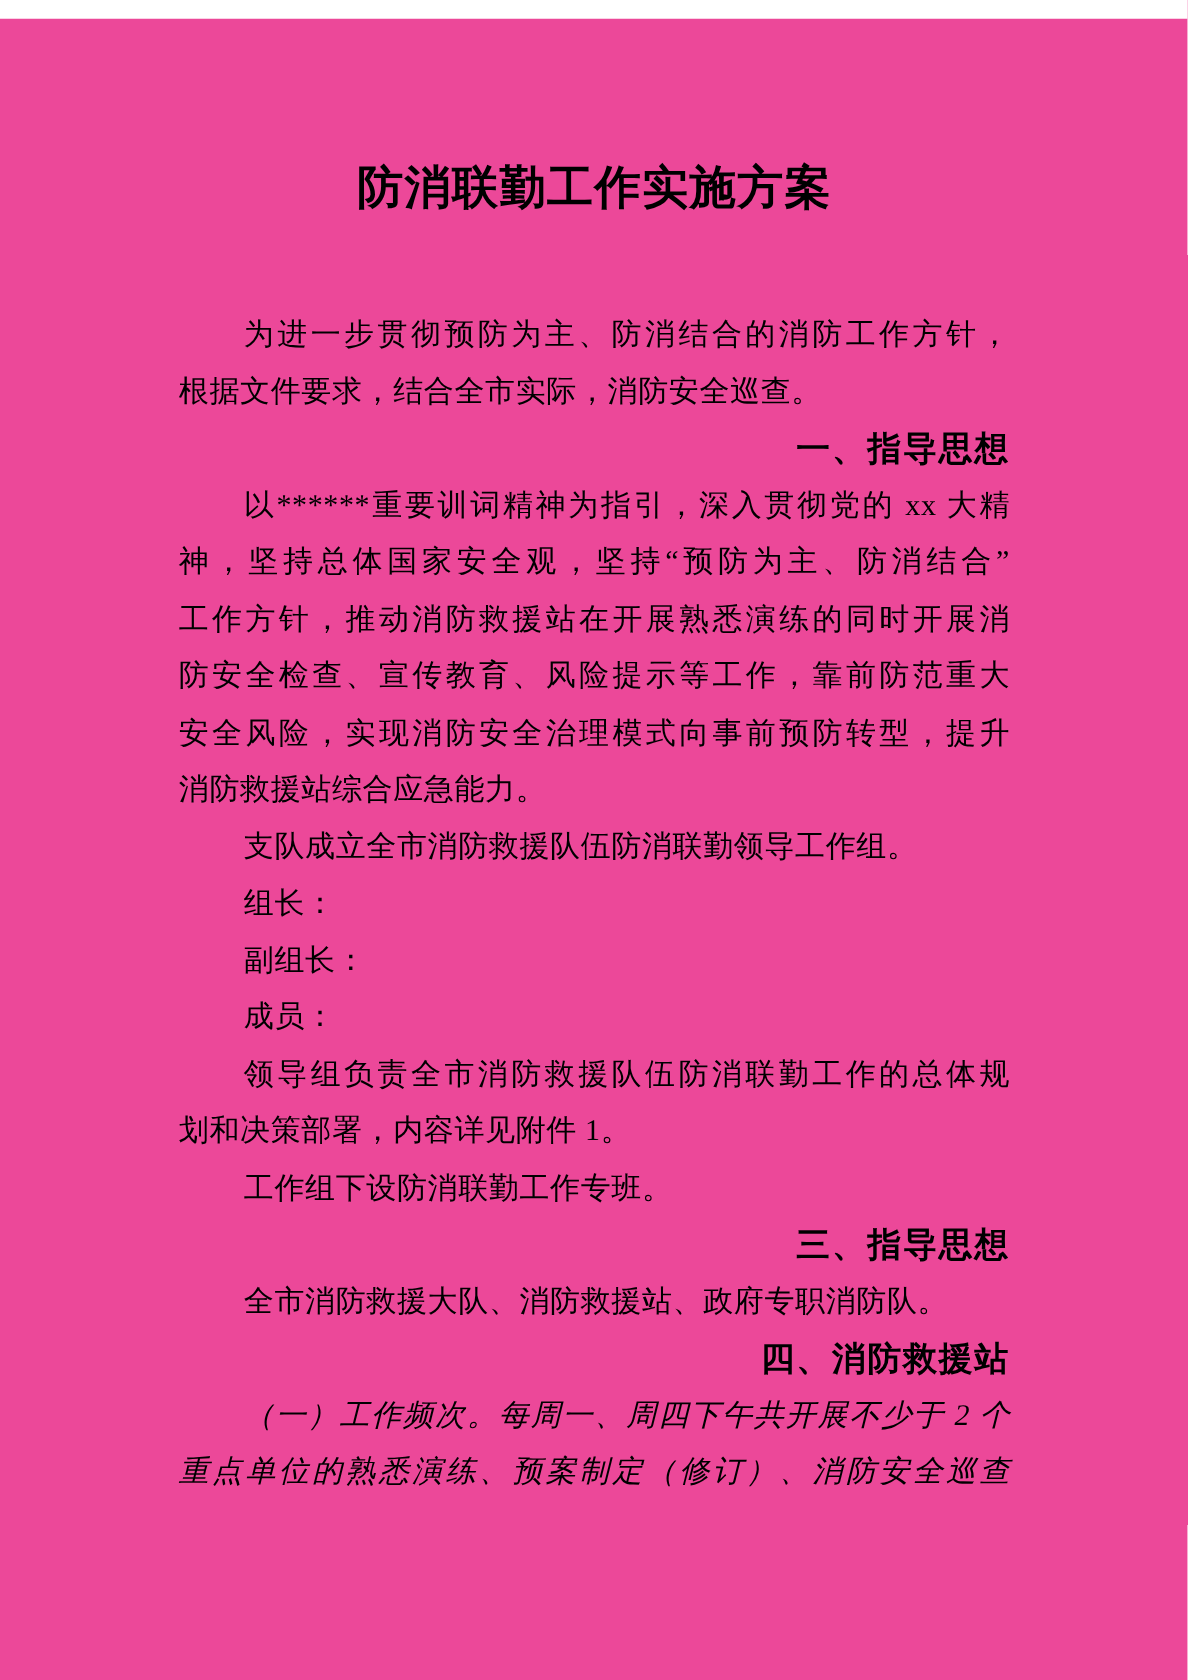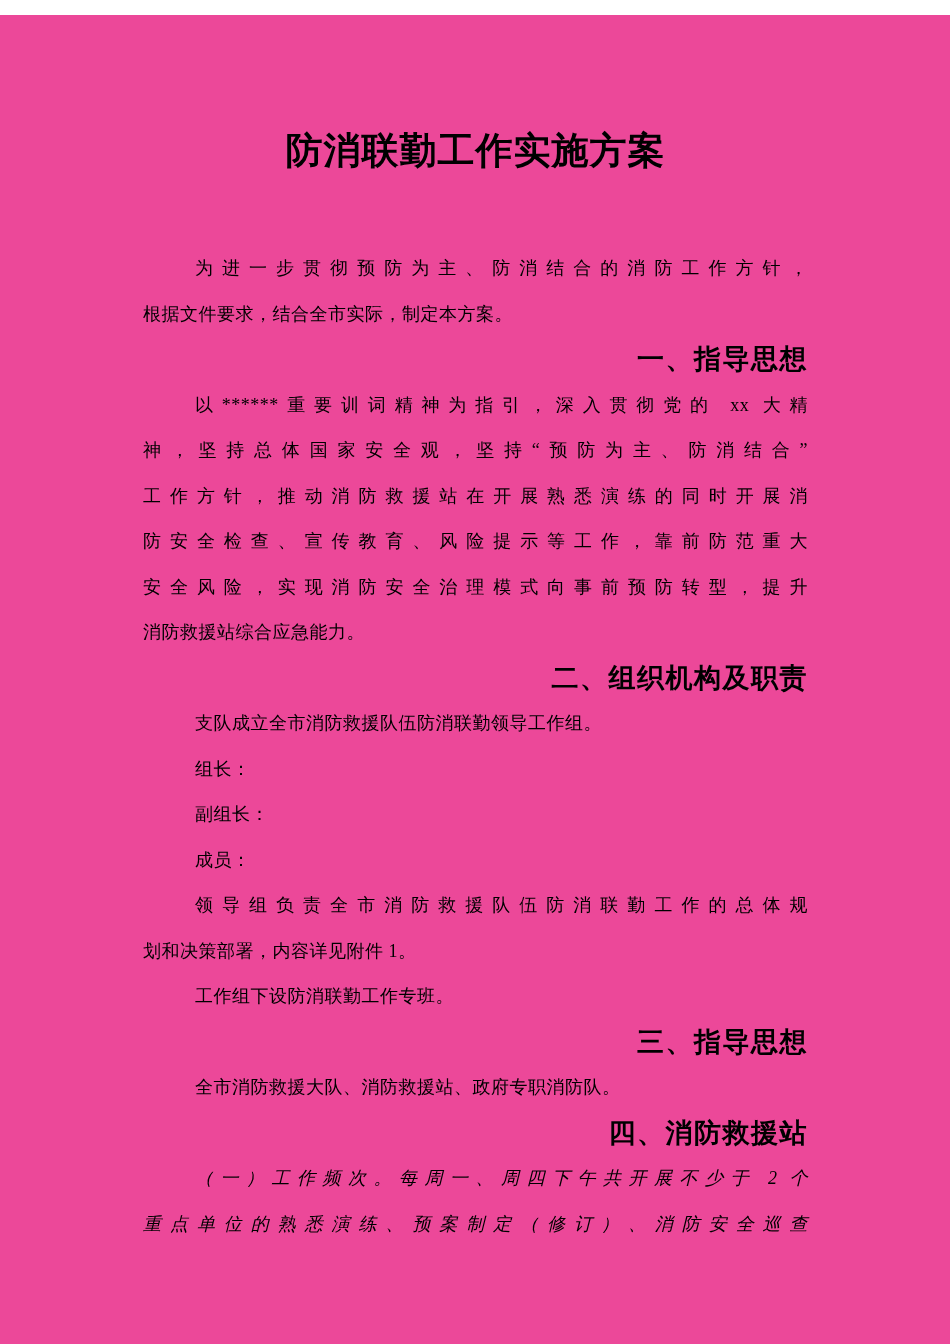--- a/index.html
+++ b/index.html
@@ -20,21 +20,21 @@
     font-weight: bold;
     font-size: 37px;
     line-height: 48px;
     letter-spacing: 1px;
     color: #000000;
     text-align: center;
     margin-bottom: 71px;
   }
   .line {
     font-family: "Liberation Serif", "DejaVu Serif", serif;
-    font-size: 18px;
+    font-size: 24px;
     line-height: 45.5px;
     letter-spacing: 0.5px;
     color: #000000;
     white-space: nowrap;
   }
   .line.first {
     text-indent: 52px;
   }
   .line.fill {
     white-space: normal;
@@ -54,32 +54,31 @@
 </style>
 </head>
 <body>
 
 <div class="page">
   <div class="content">
 
     <div class="doc-title">防消联勤工作实施方案</div>
 
     <div class="line first fill">为进一步贯彻预防为主、防消结合的消防工作方针，</div>
-    <div class="line">根据文件要求，结合全市实际，制定本方案。</div>
+    <div class="line">根据文件要求，结合全市实际，消防安全巡查。</div>
 
     <div class="line heading first">一、指导思想</div>
 
     <div class="line first fill">以******重要训词精神为指引，深入贯彻党的 xx 大精</div>
     <div class="line fill">神，坚持总体国家安全观，坚持“预防为主、防消结合”</div>
     <div class="line fill">工作方针，推动消防救援站在开展熟悉演练的同时开展消</div>
     <div class="line fill">防安全检查、宣传教育、风险提示等工作，靠前防范重大</div>
     <div class="line fill">安全风险，实现消防安全治理模式向事前预防转型，提升</div>
     <div class="line">消防救援站综合应急能力。</div>
 
-    <div class="line heading first">二、组织机构及职责</div>
 
     <div class="line first">支队成立全市消防救援队伍防消联勤领导工作组。</div>
     <div class="line first">组长：</div>
     <div class="line first">副组长：</div>
     <div class="line first">成员：</div>
     <div class="line first fill">领导组负责全市消防救援队伍防消联勤工作的总体规</div>
     <div class="line">划和决策部署，内容详见附件 1。</div>
     <div class="line first">工作组下设防消联勤工作专班。</div>
 
     <div class="line heading first">三、指导思想</div>

